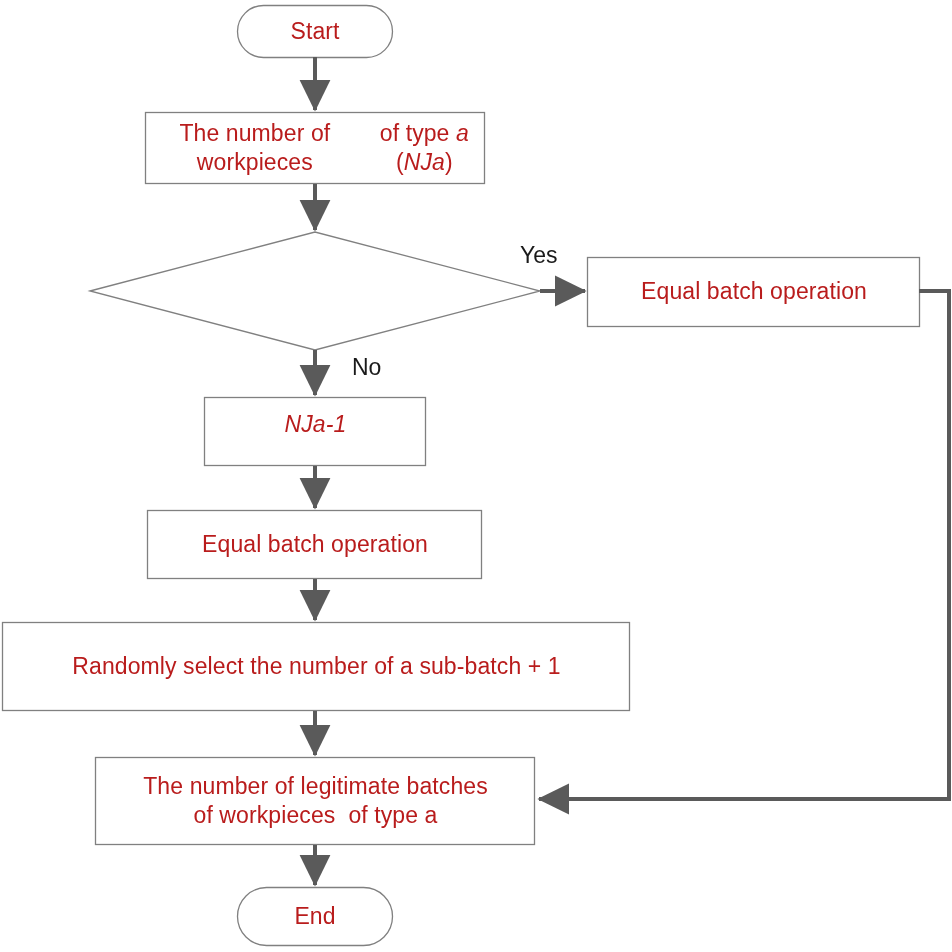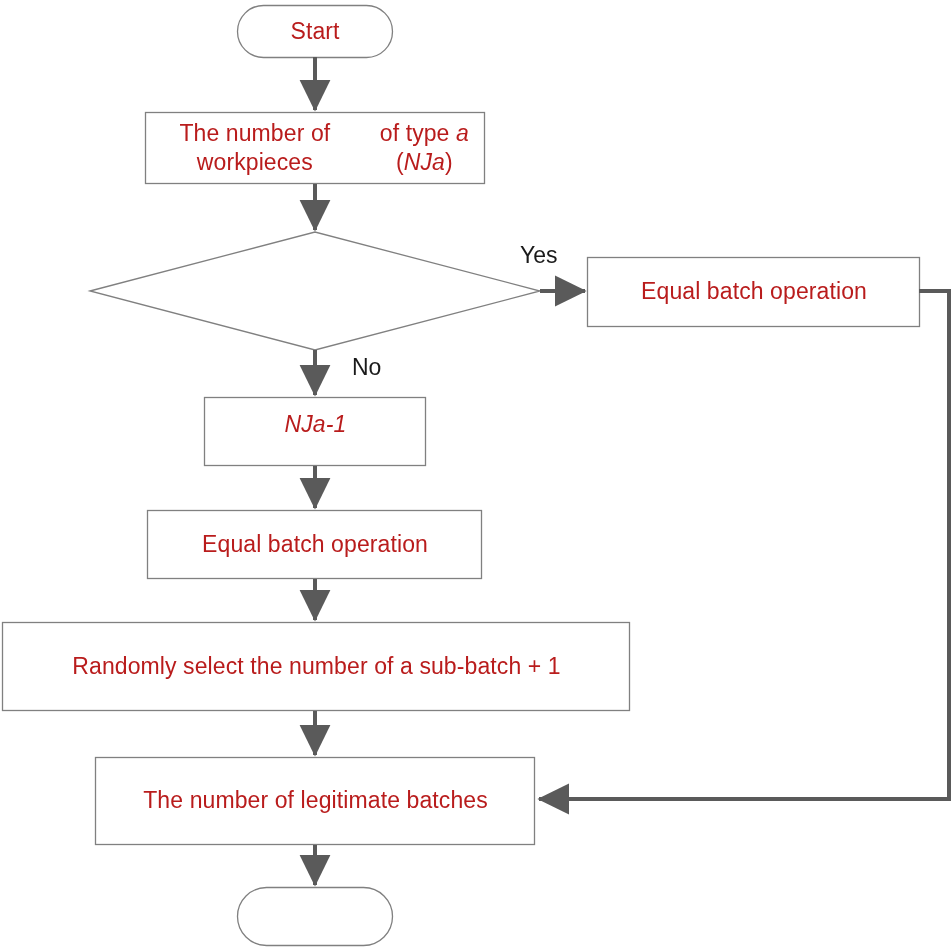--- a/index.html
+++ b/index.html
@@ -124,22 +124,26 @@
   <div class="node-label" style="left:148px; top:510px; width:334px; height:69px;">
     <span>Equal batch operation</span>
   </div>
 
   <div class="node-label" style="left:3px; top:622px; width:627px; height:89px;">
     <span>Randomly select the number of a sub-batch + 1</span>
   </div>
 
   <div class="node-label" style="left:96px; top:757px; width:439px; height:88px; flex-direction:column;">
     <span>The number of legitimate batches</span>
+    <span>of workpieces  of type a</span>
   </div>
 
+  <div class="node-label" style="left:237px; top:887px; width:156px; height:59px;">
+    <span>End</span>
+  </div>
 
   <div class="edge-label" style="left:520px; top:244px;">Yes</div>
 
   <div class="edge-label" style="left:352px; top:356px;">No</div>
 
   <div class="hit" style="left:237px; top:5px; width:156px; height:53px;"></div>
   <div class="hit" style="left:145px; top:112px; width:340px; height:72px;"></div>
   <div class="hit" style="left:90px; top:232px; width:450px; height:118px;"></div>
   <div class="hit" style="left:587px; top:257px; width:333px; height:70px;"></div>
   <div class="hit" style="left:204px; top:397px; width:222px; height:69px;"></div>

